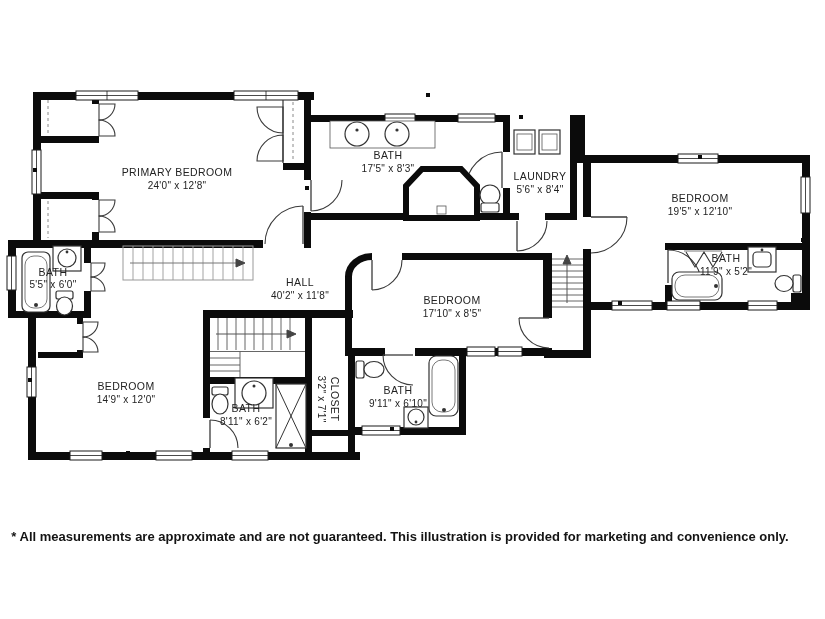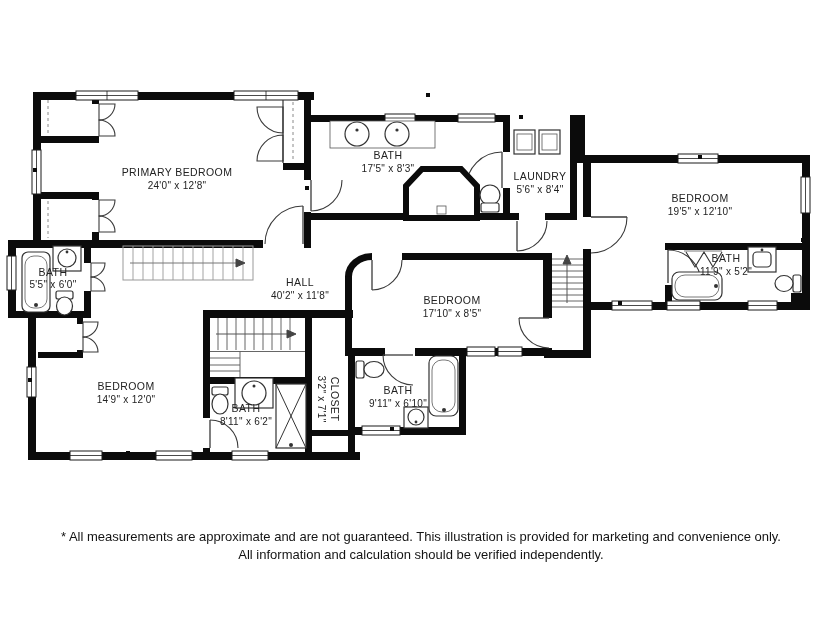--- a/index.html
+++ b/index.html
@@ -13,21 +13,21 @@
   .fix{stroke:#333;stroke-width:1.2;fill:#fff;}
   .fixthin{stroke:#555;stroke-width:0.8;fill:#fff;}
   .tread{stroke:#555;stroke-width:0.9;}
   .treadlt{stroke:#999;stroke-width:0.9;}
   .rod{stroke:#8a8a8a;stroke-width:1;stroke-dasharray:3,3;}
   .arrow{stroke:#444;stroke-width:1;fill:#444;}
   .roomlabel{font-family:"Liberation Sans",sans-serif;font-size:10.5px;fill:#222;text-anchor:middle;letter-spacing:.4px;}
   .dimlabel{font-family:"Liberation Sans",sans-serif;font-size:10px;fill:#222;text-anchor:middle;letter-spacing:.3px;}
   .tick{fill:#0b0b0b;}
   #disclaimer{position:absolute;left:0;top:528px;width:800px;text-align:center;color:#141414;
-    font-family:"Liberation Sans",sans-serif;font-size:13px;font-weight:400;line-height:17.5px;padding-left:21px;}
+    font-family:"Liberation Sans",sans-serif;font-size:13px;font-weight:700;line-height:17.5px;}
 </style>
 </head>
 <body>
 
 <svg id="plan" width="825" height="520" viewBox="0 0 825 520">
 
   <g>
 
     <rect class="wall" x="33" y="92" width="281" height="8"></rect>
     <rect class="wall" x="33" y="92" width="8" height="58"></rect>
@@ -457,14 +457,13 @@
 
     <g transform="rotate(90 328 399)">
       <text class="roomlabel" x="328" y="396">CLOSET</text>
       <text class="dimlabel" x="328" y="409">3'2" x 7'1"</text>
     </g>
   </g>
 </svg>
 
 <div id="disclaimer">
   <div>* All measurements are approximate and are not guaranteed. This illustration is provided for marketing and convenience only.</div>
-  <div>All information and calculation should be verified independently.</div>
 </div>
 
 </body></html>

